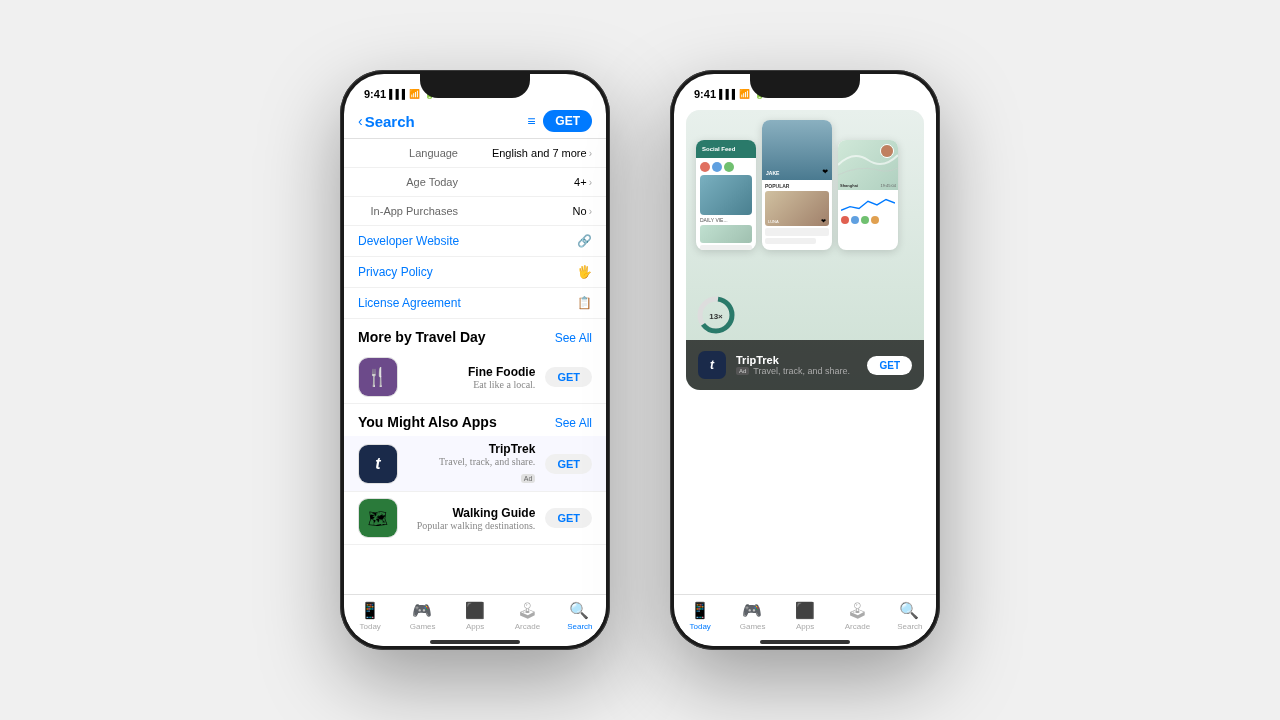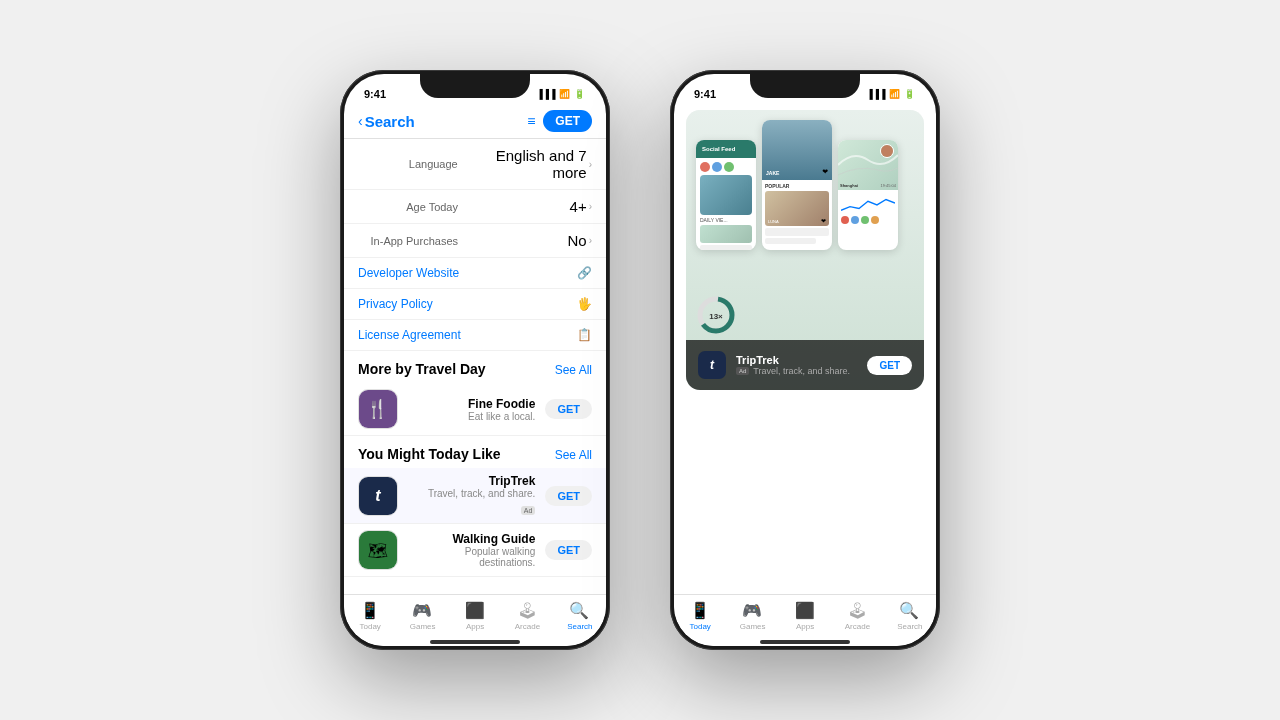--- a/index.html
+++ b/index.html
@@ -46,21 +46,21 @@
       transform: translateX(-50%);
       width: 110px;
       height: 24px;
       background: #1a1a1a;
       border-radius: 0 0 18px 18px;
       z-index: 100;
     }
     
     .status-bar {
       display: flex;
-      justify-content: space-between;
+      justify-content: flex-start;
       align-items: center;
       padding: 8px 20px 0 20px;
       height: 32px;
       position: relative;
       z-index: 50;
     }
     .status-time {
       font-size: 11px;
       font-weight: 600;
       color: #000;
@@ -136,21 +136,21 @@
       border-bottom: 1px solid #f0f0f0;
       text-align: right;
     }
     .info-label {
       font-size: 11px;
       color: #666;
       width: 100px;
     }
     .info-spacer { flex: 1; }
     .info-value {
-      font-size: 15px;
+      font-size: 11px;
       color: #000;
     }
     .info-chevron {
       font-size: 10px;
       color: #aaa;
       margin-left: 2px;
     }
     .info-link {
       display: flex;
       align-items: flex-end;
@@ -235,20 +235,21 @@
       text-align: right;
     }
     .app-name {
       font-size: 12px;
       font-weight: 600;
       color: #000;
     }
     .app-subtitle {
       font-size: 10px;
       color: #888;
+      font-family: Liberation Serif, serif;
     }
     .app-ad-badge {
       display: inline-block;
       background: #e0e0e0;
       color: #666;
       font-size: 7px;
       padding: 1px 3px;
       border-radius: 3px;
       margin-top: 1px;
     }
@@ -595,21 +596,21 @@
           <div class="app-icon-finefoodie">🍴</div>
         </div>
         <div class="app-info">
           <div class="app-name">Fine Foodie</div>
           <div class="app-subtitle">Eat like a local.</div>
         </div>
         <button class="app-get-btn">GET</button>
       </div>
 
       <div class="section-header">
-        <span class="section-title">You Might Today Like</span>
+        <span class="section-title">You Might Also Apps</span>
         <span class="see-all">See All</span>
       </div>
       <div class="app-row" style="background:#f8f8ff;">
         <div class="app-icon-wrapper">
           <div class="app-icon-triptrek">t</div>
         </div>
         <div class="app-info">
           <div class="app-name">TripTrek</div>
           <div class="app-subtitle">Travel, track, and share.</div>
           <div class="app-ad-badge">Ad</div>

